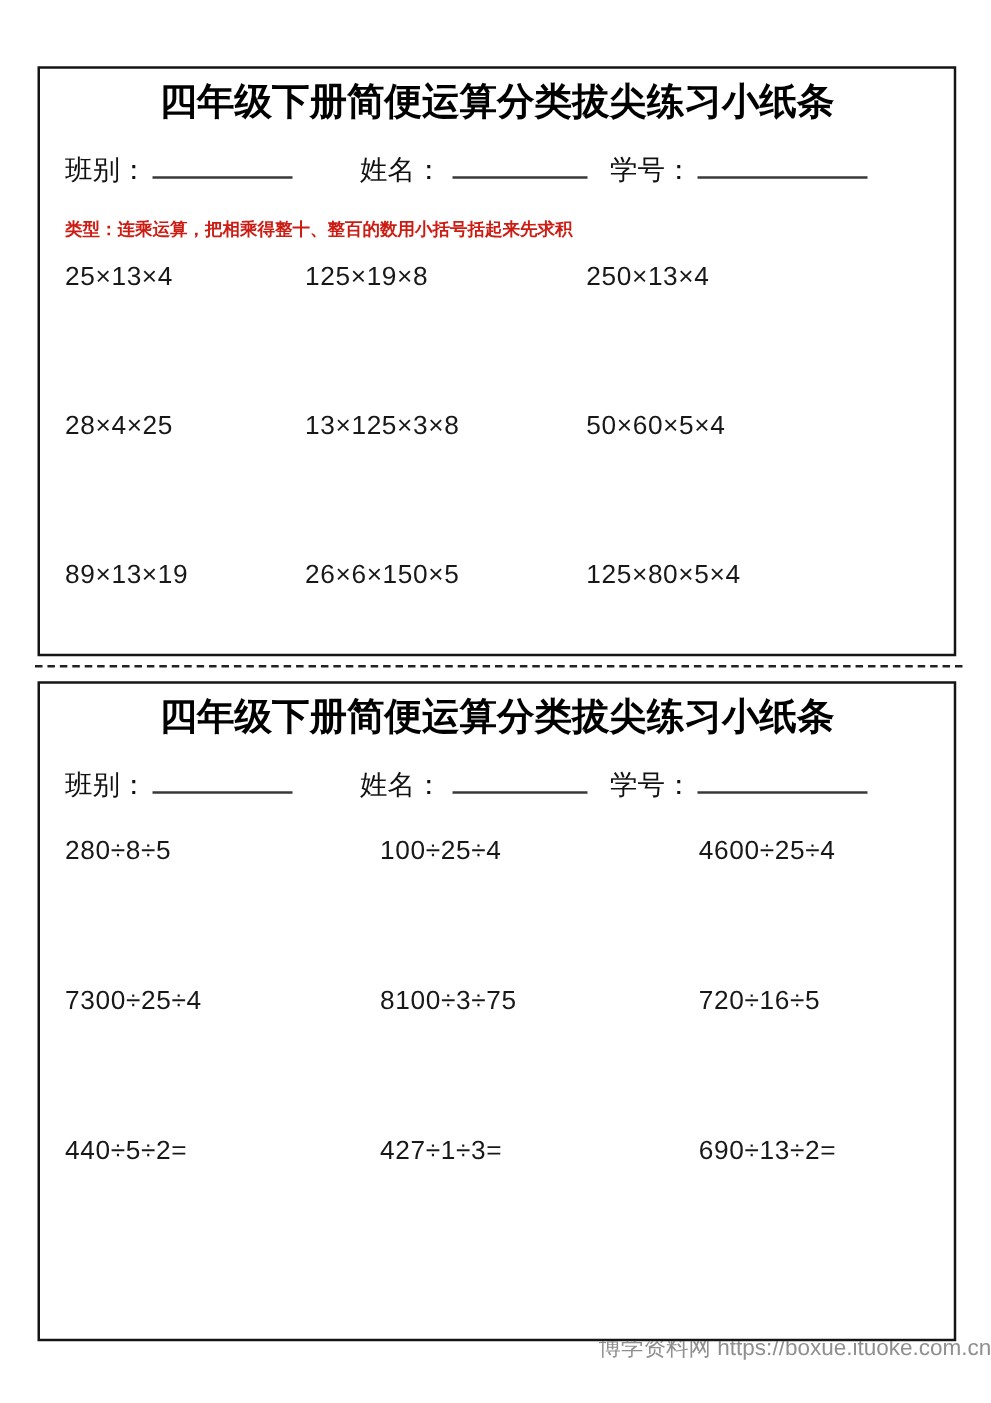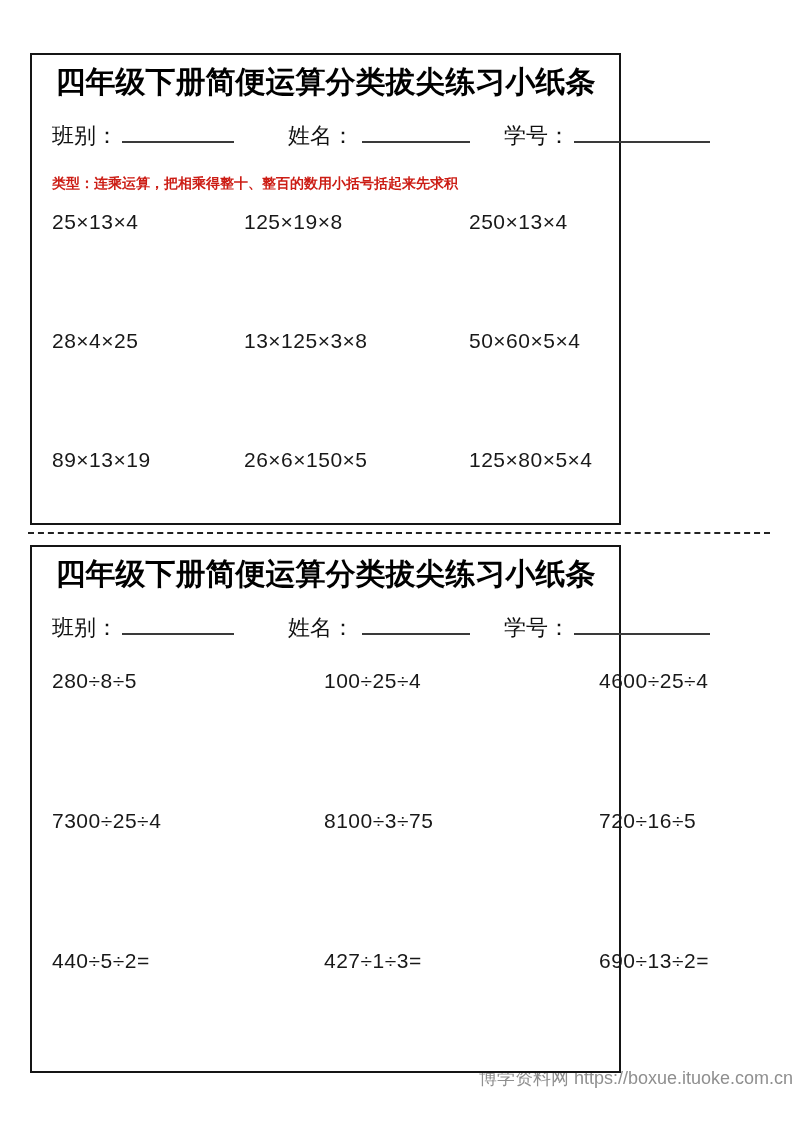--- a/index.html
+++ b/index.html
@@ -12,21 +12,21 @@
   .page{
     position:relative;
     width:793px;height:1122px;
     background:#ffffff;
     overflow:hidden;
     font-family:"Liberation Sans","DejaVu Sans",sans-serif;
     color:#181818;
   }
   .card{
     position:absolute;
-    left:30px;width:591px;
+    left:30px;width:735px;
     box-sizing:border-box;
     border:2px solid var(--ink);
     background:#ffffff;
     z-index:2;
   }
   .card-1{top:53px;height:472px;}
   .card-2{top:545px;height:528px;}
   .title{
     margin:8px 10px 0 10px;
     text-align:center;
@@ -44,39 +44,39 @@
   }
   .blank{
     display:inline-block;
     height:24px;
     border-bottom:2px solid var(--underline);
     vertical-align:baseline;
   }
   .blank-class{width:112px;margin-left:4px;}
   .label-name{margin-left:54px;}
   .blank-name{width:108px;margin-left:8px;}
-  .label-id{margin-left:34px;}
+  .label-id{margin-left:18px;}
   .blank-id{width:136px;margin-left:4px;}
   .type-note{
     margin:18px 26px 0 20px;
     font-size:14px;
     font-weight:700;
     line-height:29px;
     color:var(--red);
   }
   .card-2 .type-note{margin-right:23px;}
   .problems{
     display:grid;
     margin:10px 0 0 20px;
     grid-auto-rows:119px;
     align-items:start;
     justify-items:start;
   }
   .card-1 .problems{grid-template-columns:192px 225px auto;}
-  .card-2 .problems{grid-template-columns:252px 255px auto;margin-top:24px;grid-auto-rows:120px;gap:20px;}
+  .card-2 .problems{grid-template-columns:252px 255px auto;margin-top:24px;grid-auto-rows:120px;}
   .problem{
     font-size:21px;
     line-height:28px;
     color:#181818;
     letter-spacing:0.5px;
   }
   .cut-line{
     position:absolute;
     top:532px;left:28px;width:742px;
     border-top:2px dashed #222222;

